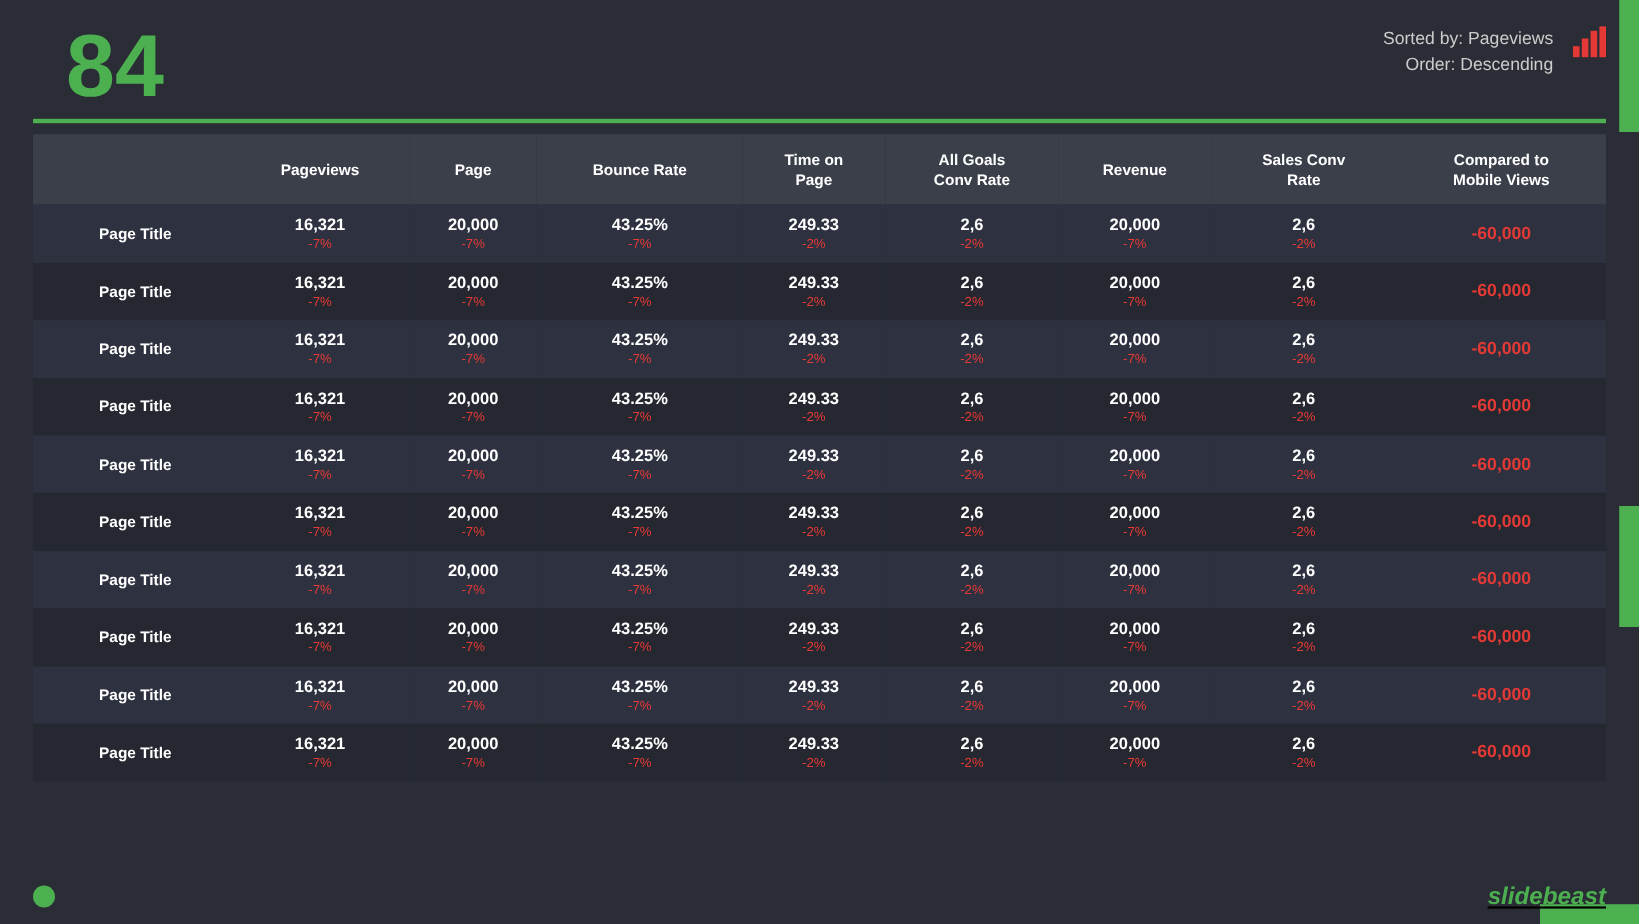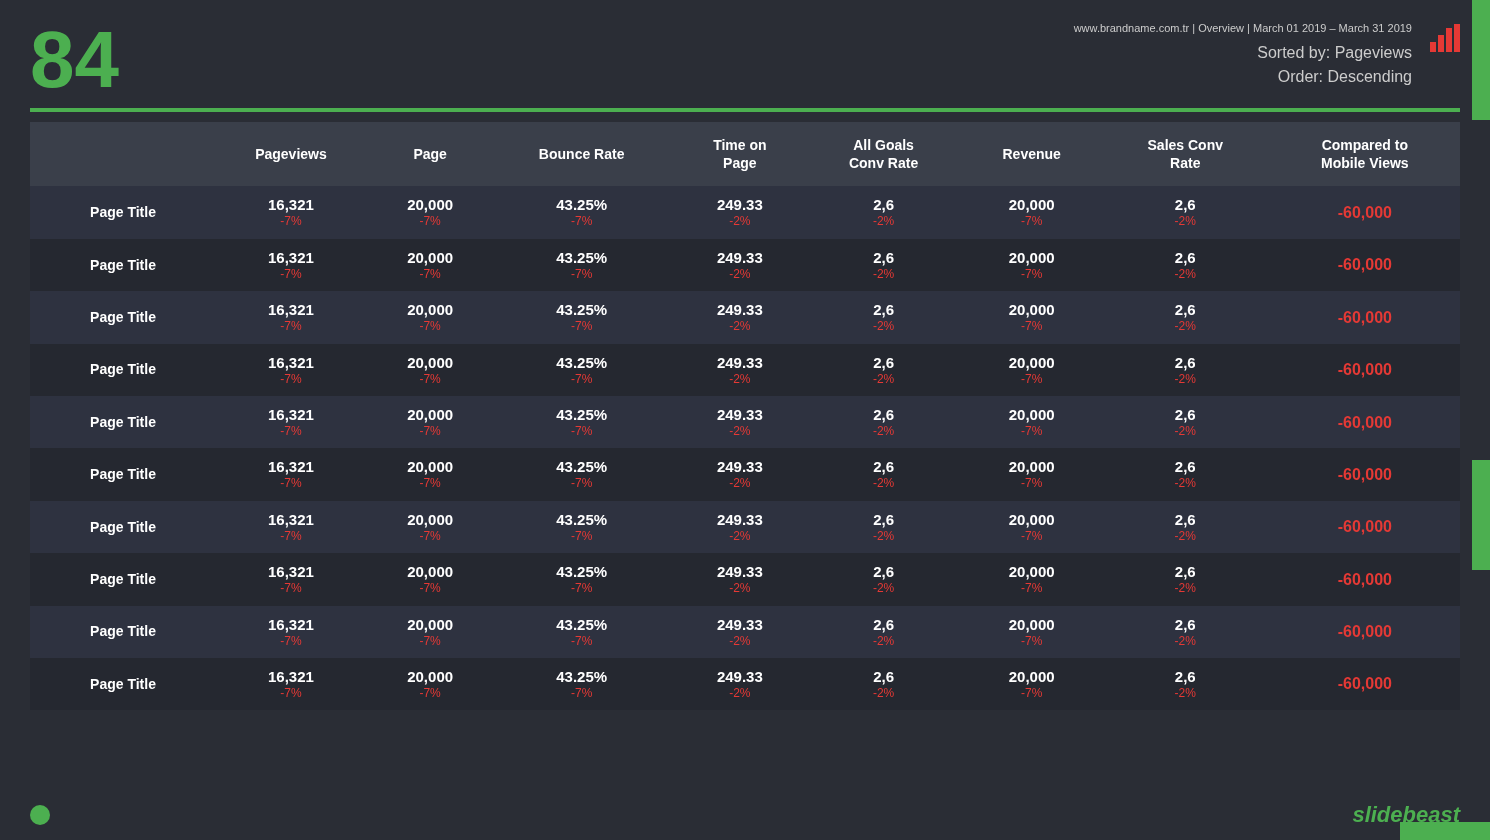--- a/index.html
+++ b/index.html
@@ -54,20 +54,21 @@
     .header-top {
       display: flex;
       align-items: flex-start;
       justify-content: space-between;
     }
 
     .title-section {
       display: flex;
       align-items: center;
       gap: 12px;
+      margin-left: 30px;
     }
 
     .big-number {
       font-size: 80px;
       font-weight: 900;
       color: #4caf50;
       line-height: 1;
     }
 
     .title-text {
@@ -187,20 +188,21 @@
 
     
     .footer {
       position: absolute;
       bottom: 12px;
       left: 30px;
       right: 30px;
       display: flex;
       justify-content: space-between;
       align-items: center;
+      text-decoration: underline;
     }
 
     .footer-dot {
       width: 20px;
       height: 20px;
       border-radius: 50%;
       background-color: #4caf50;
     }
 
     .footer-brand {
@@ -219,21 +221,20 @@
   <div class="green-bar-mid"></div>
   <div class="green-bar-bottom-right"></div>
 
   <div class="header">
     <div class="header-top">
       <div class="title-section">
         <div class="big-number">84</div>
       </div>
       <div class="header-right">
         <div class="header-meta">
-          <div class="website-info">www.brandname.com.tr | Overview | March 01 2019 – March 31 2019</div>
           <div class="sort-info">
             <span>Sorted by: Pageviews</span><br>
             <span>Order: Descending</span>
           </div>
         </div>
         <div class="chart-icon">
           <svg width="32" height="32" viewBox="0 0 32 32" fill="none">
             <rect x="2" y="20" width="6" height="10" fill="#e53935"></rect>
             <rect x="10" y="13" width="6" height="17" fill="#e53935"></rect>
             <rect x="18" y="6" width="6" height="24" fill="#e53935"></rect>

